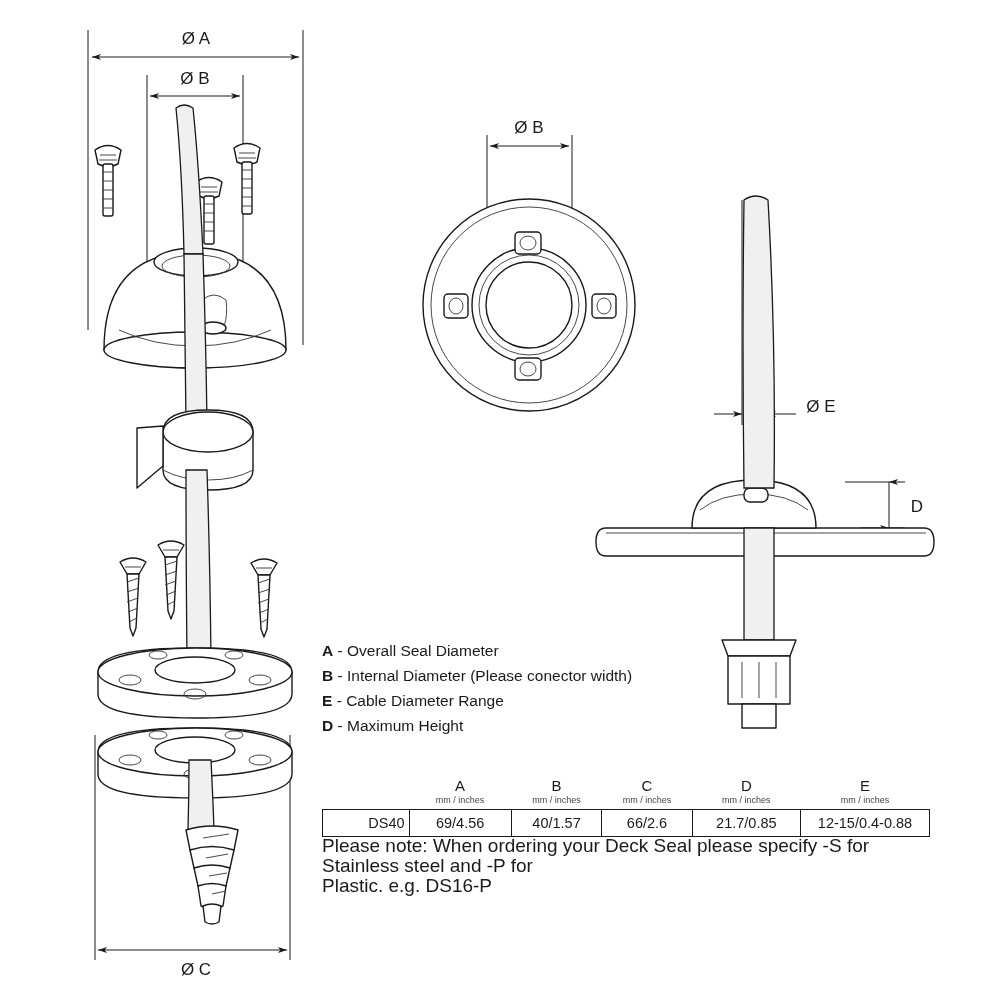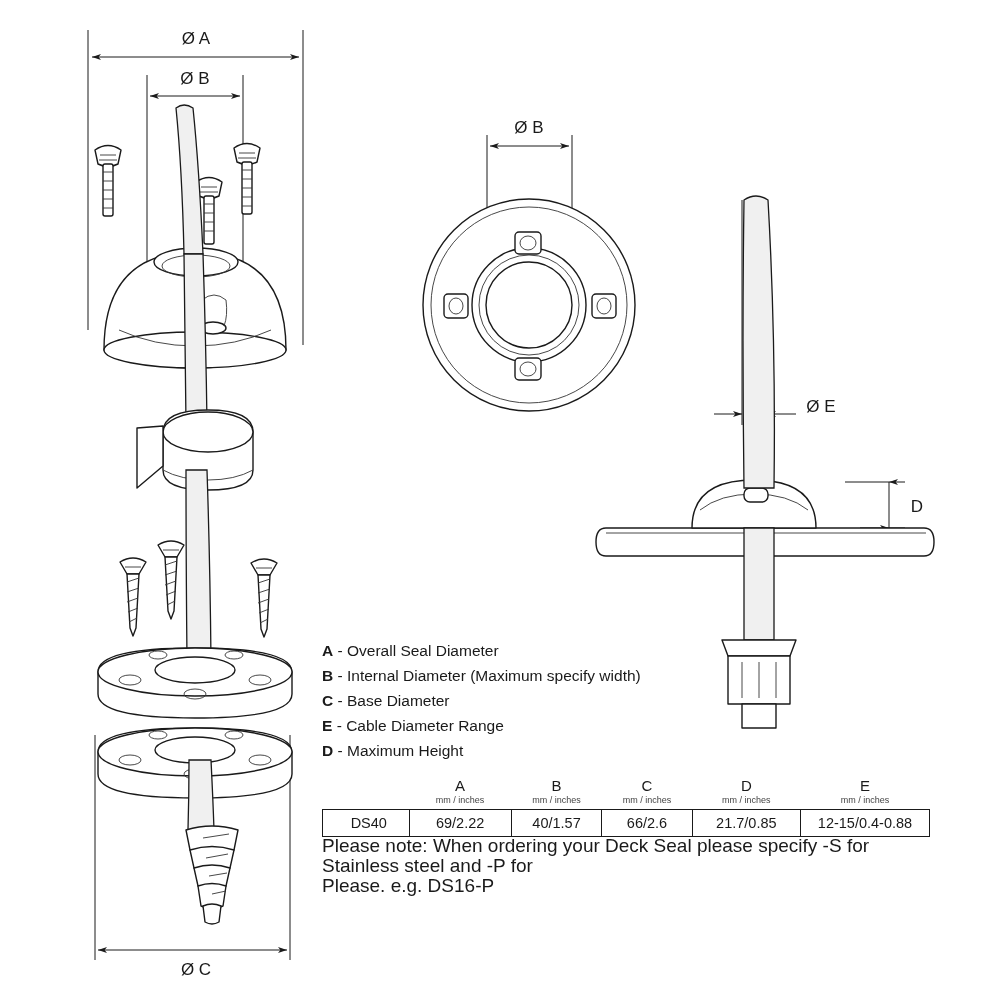--- a/index.html
+++ b/index.html
@@ -68,21 +68,21 @@
     margin-top: 16px;
   }
   .spec-table td.cell {
     border: 1px solid #1a1a1a;
     text-align: center;
     font-size: 14.5px;
     height: 26px;
     padding: 0 4px;
   }
   .spec-table td.cell.model {
-    text-align: center;
+    text-align: right;
     padding-left: 10px;
   }
   .note {
     position: absolute;
     left: 322px;
     top: 836px;
     width: 620px;
     font-size: 19px;
     line-height: 20px;
     color: #1a1a1a;
@@ -313,26 +313,21 @@
 
   <div class="legend">
     <div class="legend-row">
       <span class="legend-key">A</span>
       <span>-</span>
       <span>Overall Seal Diameter</span>
     </div>
     <div class="legend-row">
       <span class="legend-key">B</span>
       <span>-</span>
-      <span>Internal Diameter (Maximum specify width)</span>
-    </div>
-    <div class="legend-row">
-      <span class="legend-key">C</span>
-      <span>-</span>
-      <span>Base Diameter</span>
+      <span>Internal Diameter (Please conector width)</span>
     </div>
     <div class="legend-row">
       <span class="legend-key">E</span>
       <span>-</span>
       <span>Cable Diameter Range</span>
     </div>
     <div class="legend-row">
       <span class="legend-key">D</span>
       <span>-</span>
       <span>Maximum Height</span>
@@ -352,27 +347,27 @@
     <tr>
       <td class="hdr-unit"></td>
       <td class="hdr-unit">mm / inches</td>
       <td class="hdr-unit">mm / inches</td>
       <td class="hdr-unit">mm / inches</td>
       <td class="hdr-unit">mm / inches</td>
       <td class="hdr-unit">mm / inches</td>
     </tr>
     <tr>
       <td class="cell model">DS40</td>
-      <td class="cell">69/2.22</td>
+      <td class="cell">69/4.56</td>
       <td class="cell">40/1.57</td>
       <td class="cell">66/2.6</td>
       <td class="cell">21.7/0.85</td>
       <td class="cell">12-15/0.4-0.88</td>
     </tr>
   </tbody>
     </table>
 
   <div class="note">
     <div>Please note: When ordering your Deck Seal please specify -S for Stainless steel and -P for</div>
-    <div>Please.   e.g. DS16-P</div>
+    <div>Plastic.   e.g. DS16-P</div>
   </div>
 
 </div>
 
 </body></html>

